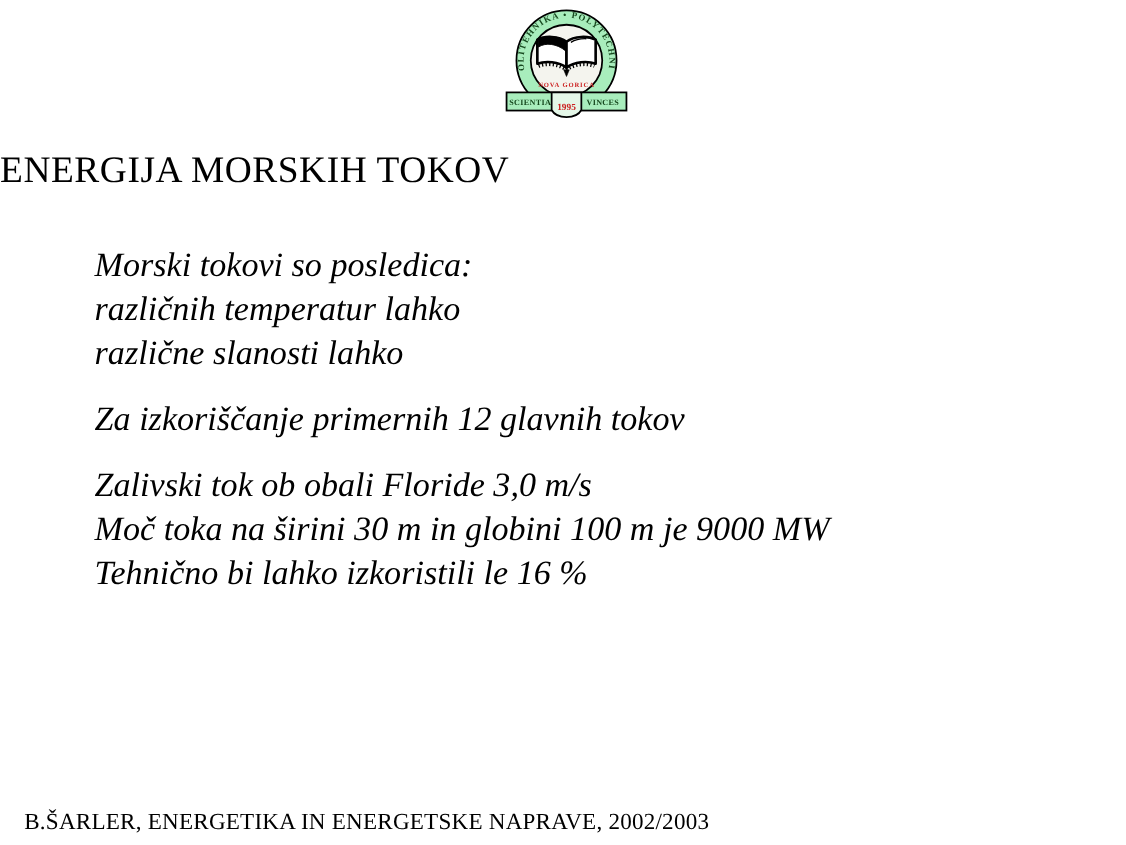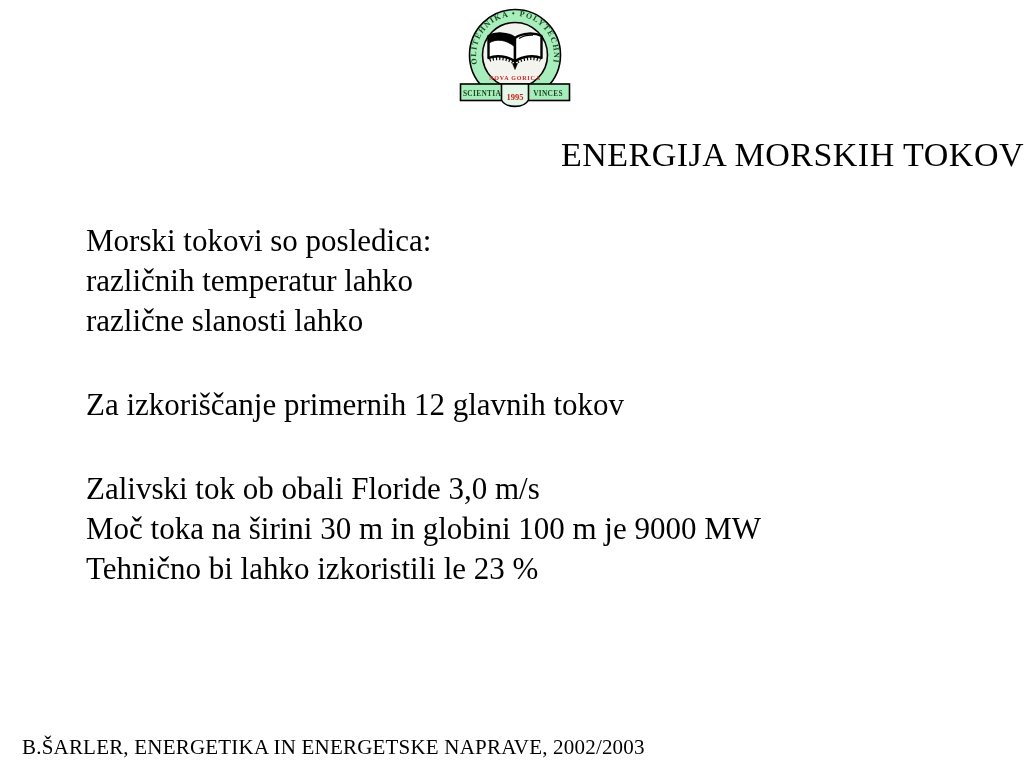--- a/index.html
+++ b/index.html
@@ -13,33 +13,33 @@
   }
   .logo {
     position: absolute;
     left: 455px; top: 5px;
     width: 120px; height: 112px;
   }
   .slide-title {
     position: absolute;
     top: 136px; left: 0;
     width: 100%;
-    text-align: right;
+    text-align: left;
     font-size: 34px;
     letter-spacing: 0.5px;
     white-space: nowrap;
   }
   .body-text {
     position: absolute;
     left: 86px; top: 221px;
     font-size: 31px;
     line-height: 40px;
   }
-  .paragraph-group + .paragraph-group { margin-top: 44px; }
-  .body-line { white-space: nowrap; }
+  .paragraph-group + .paragraph-group { margin-top: 20px; }
+  .body-line { white-space: nowrap; font-style: italic; }
   .footer-credit {
     position: absolute;
     left: 22px; top: 735px;
     font-size: 21px;
     letter-spacing: 0.2px;
     white-space: nowrap;
   }
   svg text { font-family: "Liberation Serif", serif; font-weight: bold; }
 </style>
 </head>
@@ -86,19 +86,19 @@
       <div class="body-line">Morski tokovi so posledica:</div>
       <div class="body-line">različnih temperatur lahko</div>
       <div class="body-line">različne slanosti lahko</div>
     </div>
     <div class="paragraph-group">
       <div class="body-line">Za izkoriščanje primernih 12 glavnih tokov</div>
     </div>
     <div class="paragraph-group">
       <div class="body-line">Zalivski tok ob obali Floride 3,0 m/s</div>
       <div class="body-line">Moč toka na širini 30 m in globini 100 m je 9000 MW</div>
-      <div class="body-line">Tehnično bi lahko izkoristili le 23 %</div>
+      <div class="body-line">Tehnično bi lahko izkoristili le 16 %</div>
     </div>
   </div>
 
   <div class="footer-credit">B.ŠARLER, ENERGETIKA IN ENERGETSKE NAPRAVE, 2002/2003</div>
 
 </div>
 
 </body></html>

